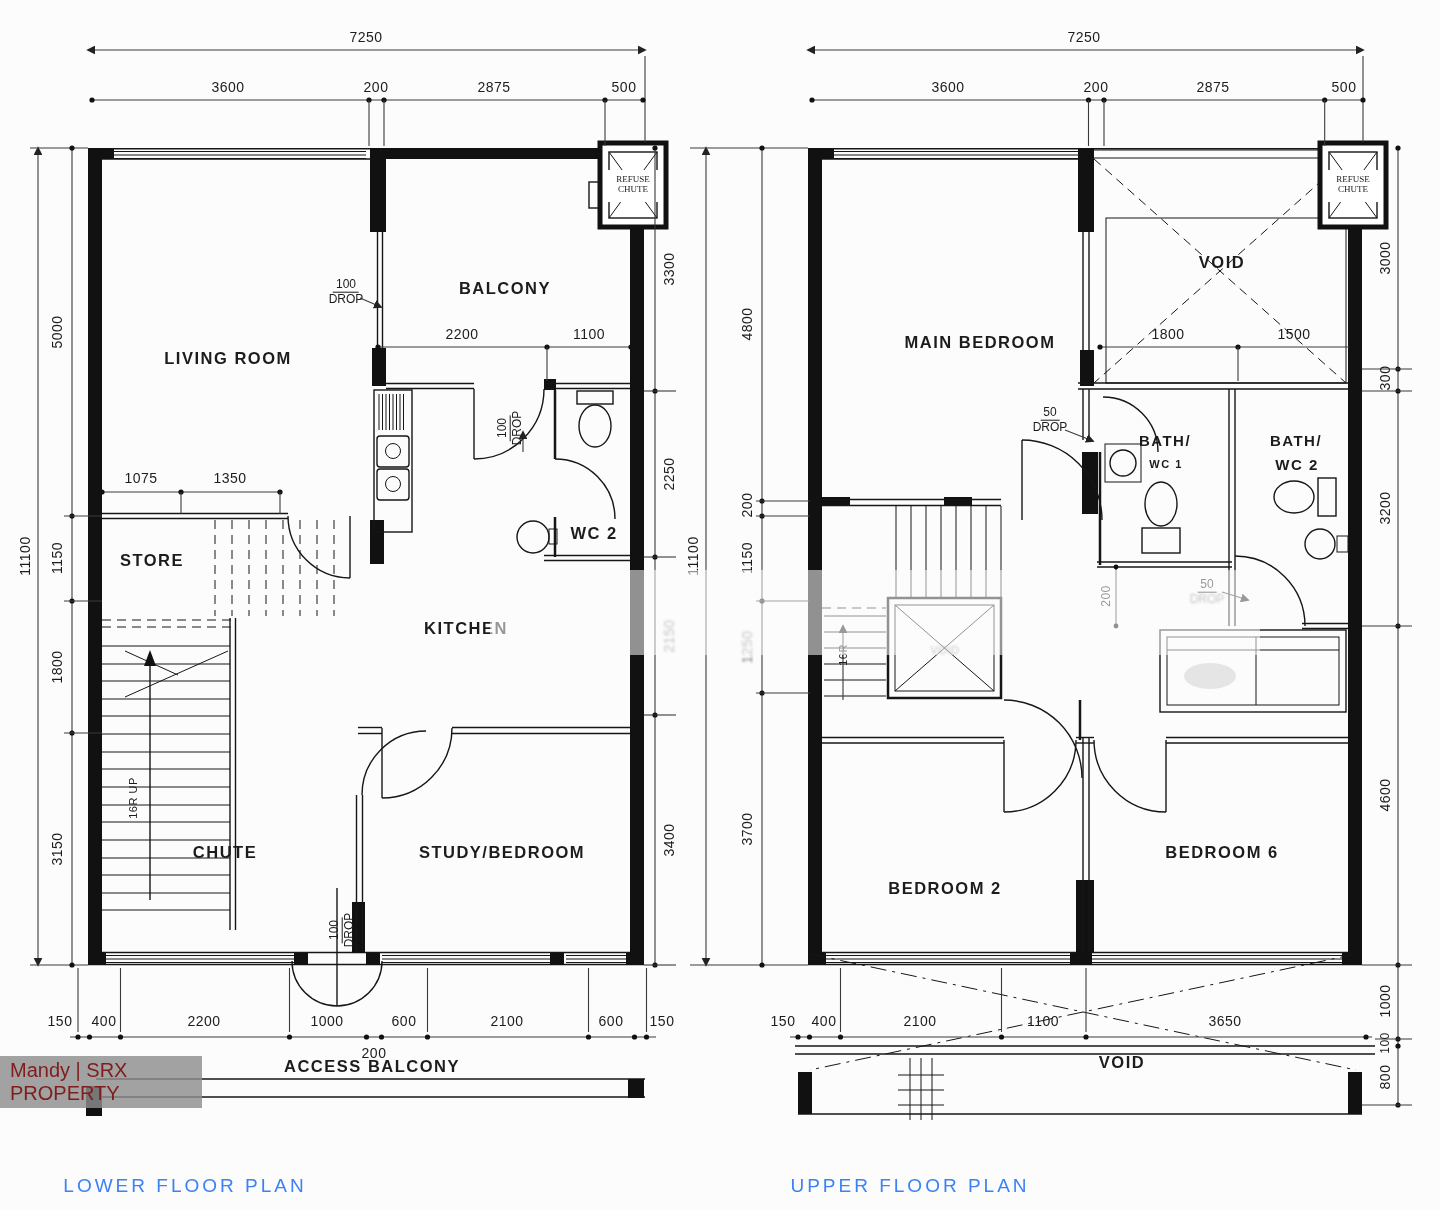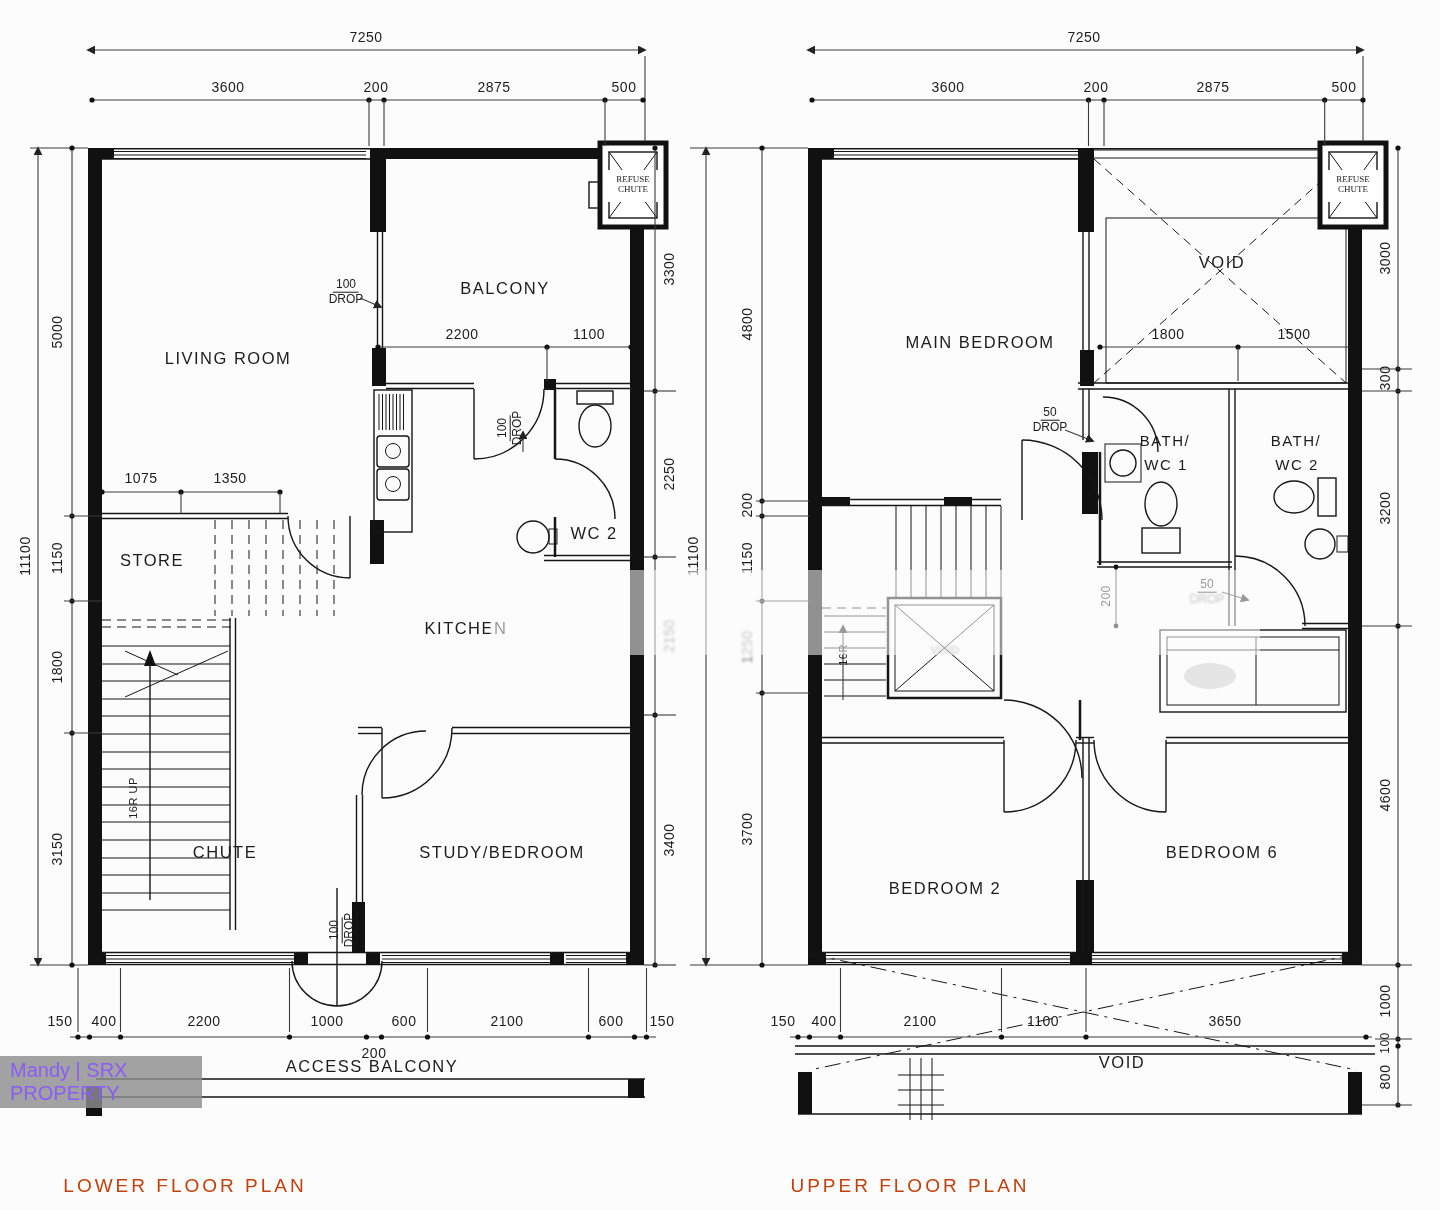--- a/index.html
+++ b/index.html
@@ -10,32 +10,32 @@
   svg .t{stroke:#161616;stroke-width:1.4;fill:none;}
   svg .t1{stroke:#161616;stroke-width:1;fill:none;}
   svg .d{stroke:#3a3a3a;stroke-width:1.1;fill:none;}
   svg .blk{fill:#111;stroke:none;}
   svg .wf{fill:#fff;stroke:none;}
   svg .dash{stroke-dasharray:9 6;}
   svg .dashdot{stroke-dasharray:16 6 3 6;}
   svg circle.tick{fill:#111;stroke:none;}
   .lbl{position:absolute;transform:translate(-50%,-50%);white-space:nowrap;color:#1c1c1c;}
   .rot{transform:translate(-50%,-50%) rotate(-90deg);}
-  .room{font-size:16.5px;letter-spacing:1.5px;}
+  .room{font-size:16.5px;letter-spacing:1.5px;font-weight:bold;}
   .dim{font-size:14px;letter-spacing:.5px;}
   .sm{font-size:11px;letter-spacing:.5px;}
   .chute{font-size:9px;line-height:1.1;text-align:center;width:56px;white-space:normal;letter-spacing:0;font-family:Liberation Serif, serif;}
   .drop{font-size:12px;line-height:1.15;text-align:center;display:flex;flex-direction:column;align-items:center;}
   .drop .num{border-bottom:1.4px solid #1c1c1c;padding:0 3px;}
-  .title{font-size:19px;letter-spacing:3px;color:#c2410c;}
+  .title{font-size:19px;letter-spacing:3px;color:#3b82f6;}
   .smudge{filter:blur(1.3px);opacity:.55;}
   .wash{position:absolute;left:490px;top:570px;width:770px;height:85px;
         background:rgba(252,252,252,.55);pointer-events:none;}
   .wm{position:absolute;left:0;top:1056px;width:202px;height:52px;background:rgba(142,142,142,.82);
-      color:#8b5cf6;font-size:20px;display:flex;align-items:center;padding-left:10px;box-sizing:border-box;}
+      color:#7f1d1d;font-size:20px;display:flex;align-items:center;padding-left:10px;box-sizing:border-box;}
 </style>
 </head>
 <body>
 
 <div id="page">
 
 <svg width="1440" height="1210" viewBox="0 0 1440 1210">
   <defs>
     <marker id="ar" viewBox="0 0 10 10" refX="8" refY="5" markerWidth="8" markerHeight="8" orient="auto-start-reverse">
       <path d="M0,0L10,5L0,10z" fill="#222"></path>
@@ -513,21 +513,21 @@
 <div class="lbl dim" style="left:462px;top:334px">2200</div>
 <div class="lbl dim" style="left:589px;top:334px">1100</div>
 
 <div class="lbl room" style="left:980px;top:342px">MAIN BEDROOM</div>
 <div class="lbl room" style="left:945px;top:888px">BEDROOM 2</div>
 <div class="lbl room" style="left:1222px;top:852px">BEDROOM 6</div>
 <div class="lbl room" style="left:1222px;top:262px">VOID</div>
 <div class="lbl sm smudge" style="left:945px;top:650px">VOID</div>
 <div class="lbl room" style="left:1122px;top:1062px">VOID</div>
 <div class="lbl room" style="left:1165px;top:440px;font-size:15px">BATH/</div>
-<div class="lbl room" style="left:1166px;top:464px;font-size:15px">WC 1</div>
+<div class="lbl room" style="left:1166px;top:464px;font-size:11px">WC 1</div>
 <div class="lbl room" style="left:1296px;top:440px;font-size:15px">BATH/</div>
 <div class="lbl room" style="left:1297px;top:464px;font-size:15px">WC 2</div>
 <div class="lbl chute" style="left:1353px;top:185px">REFUSE CHUTE</div>
 <div class="lbl sm rot" style="left:843px;top:655px">16R</div>
 
 <div class="lbl drop" style="left:1050px;top:420px">
   <span class="num">50</span>
   <span class="word">DROP</span>
 </div>
 <div class="lbl drop" style="left:1207px;top:592px">

